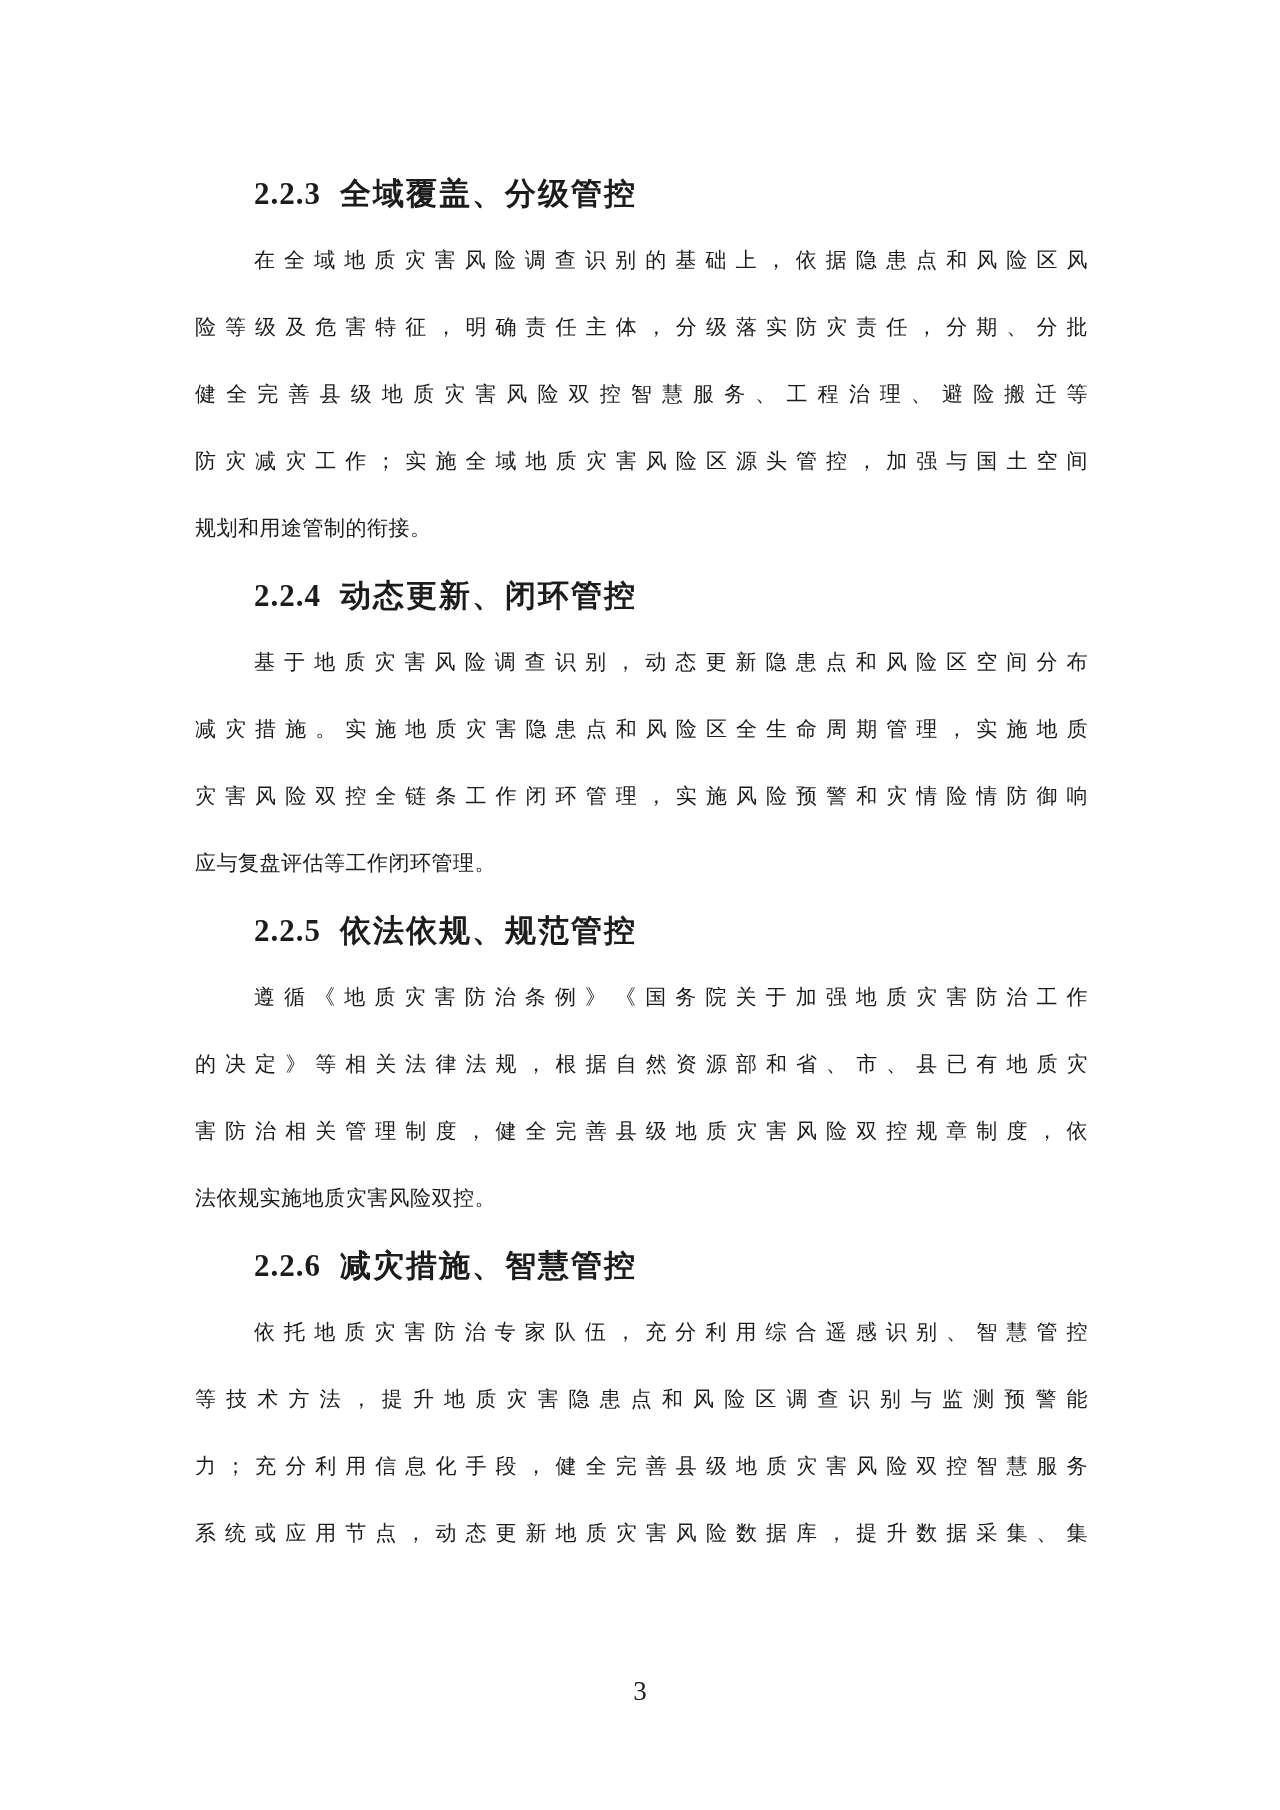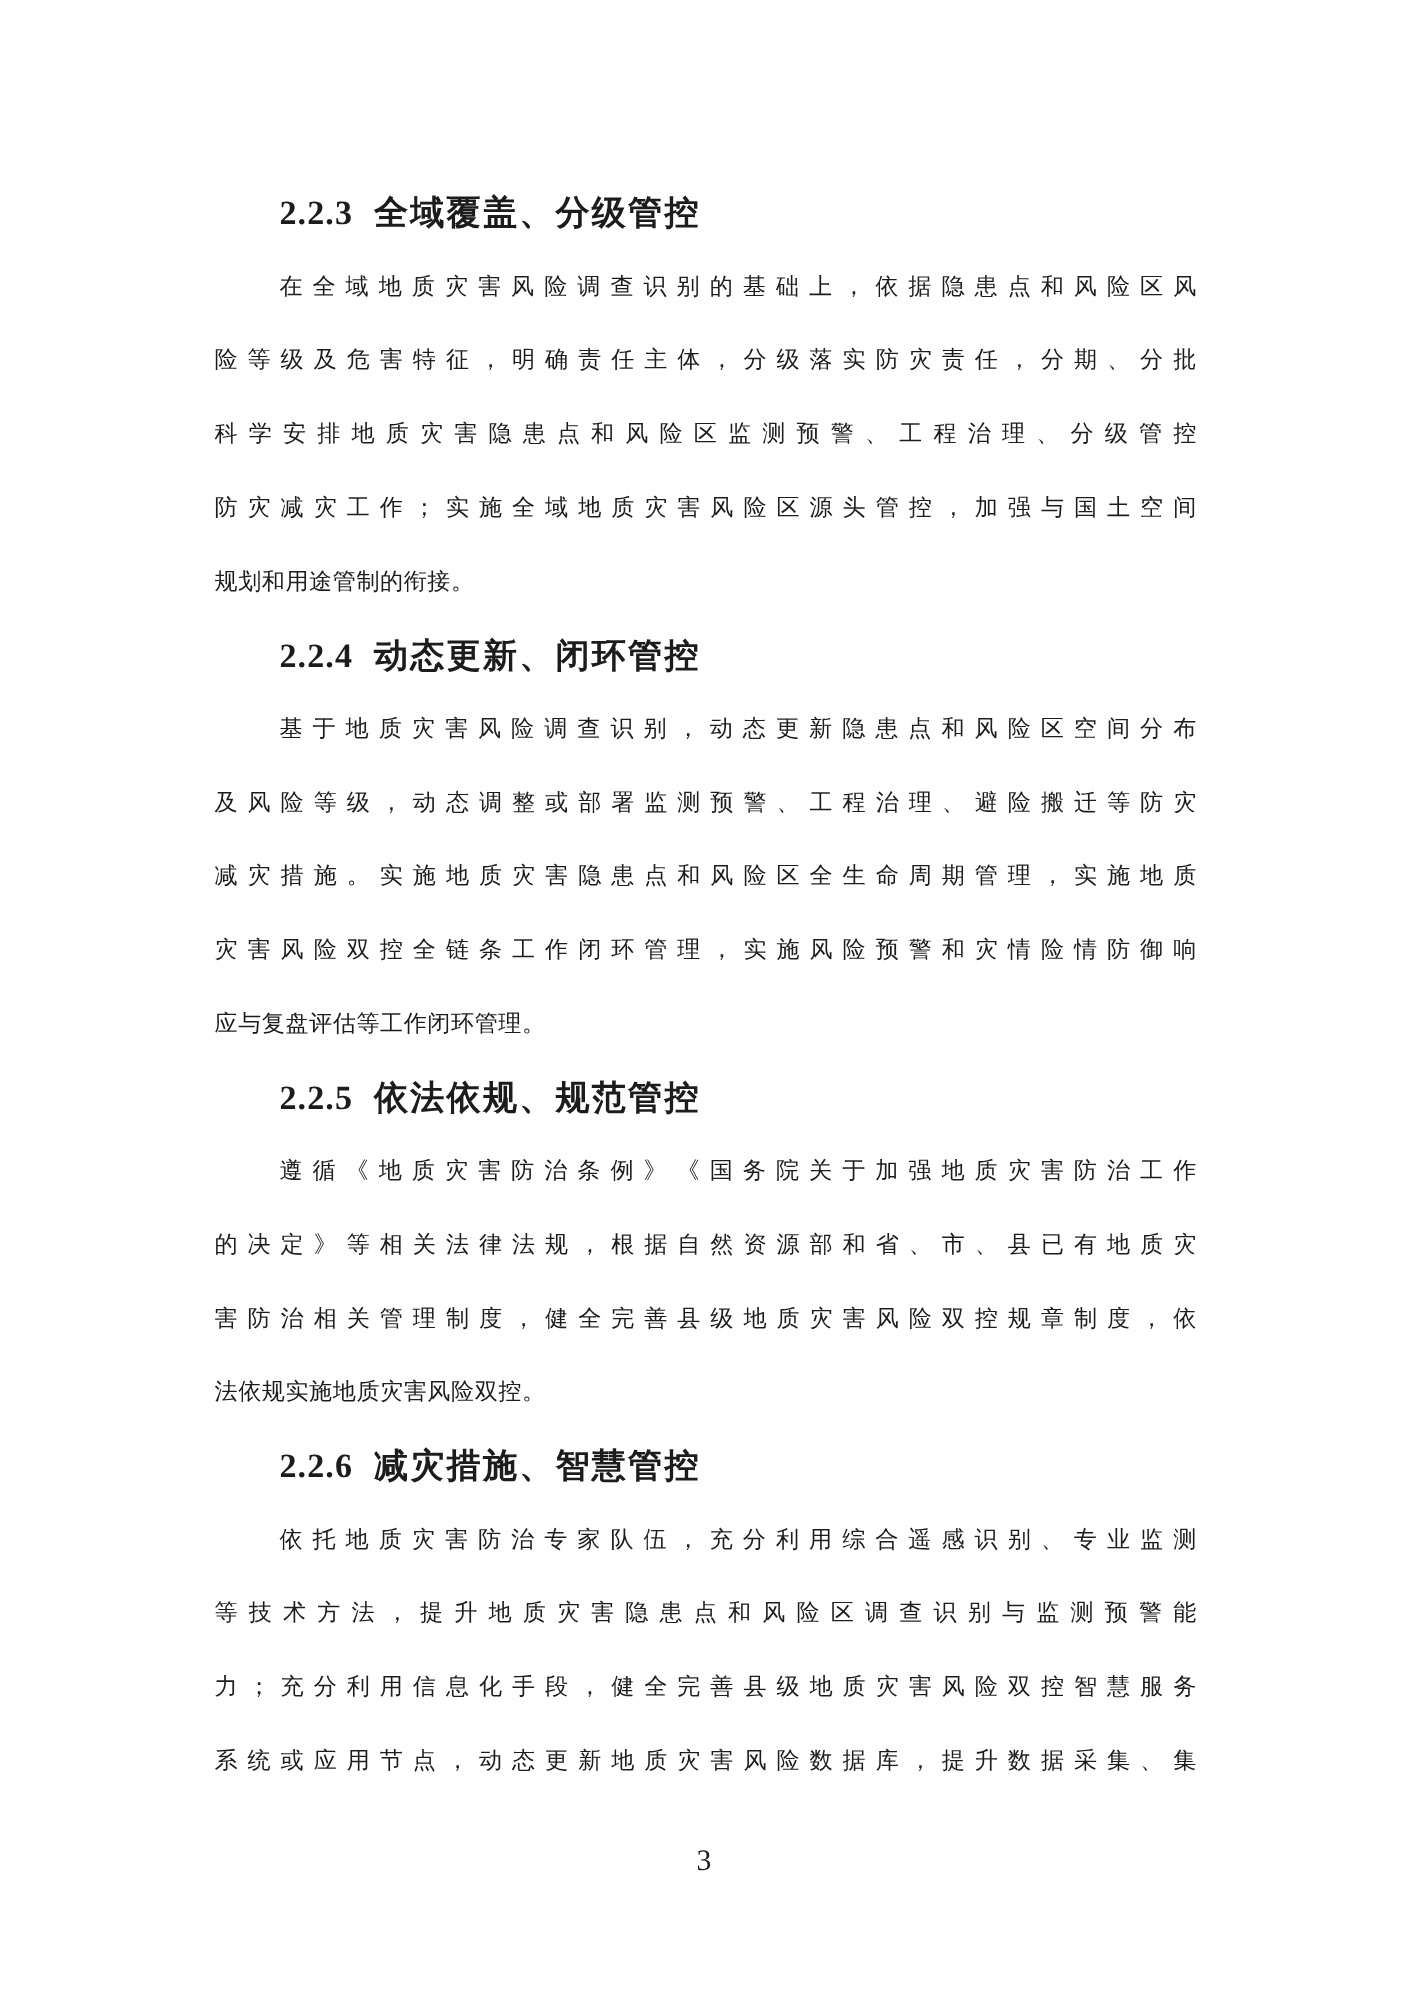--- a/index.html
+++ b/index.html
@@ -75,45 +75,44 @@
 <body>
 
 <div class="page">
   <div class="content">
 
     <div class="line heading-line">
       <span class="h-num">2.2.3</span><span class="h-title">全域覆盖、分级管控</span>
     </div>
     <div class="line body-line first just">在全域地质灾害风险调查识别的基础上，依据隐患点和风险区风</div>
     <div class="line body-line just">险等级及危害特征，明确责任主体，分级落实防灾责任，分期、分批</div>
-    <div class="line body-line just">科学安排地质灾害隐患点和风险区监测预警、工程治理、分级管控</div>
+    <div class="line body-line just">健全完善县级地质灾害风险双控智慧服务、工程治理、避险搬迁等</div>
     <div class="line body-line just">防灾减灾工作；实施全域地质灾害风险区源头管控，加强与国土空间</div>
     <div class="line body-line last">规划和用途管制的衔接。</div>
 
     <div class="line heading-line">
       <span class="h-num">2.2.4</span><span class="h-title">动态更新、闭环管控</span>
     </div>
     <div class="line body-line first just">基于地质灾害风险调查识别，动态更新隐患点和风险区空间分布</div>
-    <div class="line body-line just">及风险等级，动态调整或部署监测预警、工程治理、避险搬迁等防灾</div>
     <div class="line body-line just">减灾措施。实施地质灾害隐患点和风险区全生命周期管理，实施地质</div>
     <div class="line body-line just">灾害风险双控全链条工作闭环管理，实施风险预警和灾情险情防御响</div>
     <div class="line body-line last">应与复盘评估等工作闭环管理。</div>
 
     <div class="line heading-line">
       <span class="h-num">2.2.5</span><span class="h-title">依法依规、规范管控</span>
     </div>
     <div class="line body-line first just">遵循《地质灾害防治条例》《国务院关于加强地质灾害防治工作</div>
     <div class="line body-line just">的决定》等相关法律法规，根据自然资源部和省、市、县已有地质灾</div>
     <div class="line body-line just">害防治相关管理制度，健全完善县级地质灾害风险双控规章制度，依</div>
     <div class="line body-line last">法依规实施地质灾害风险双控。</div>
 
     <div class="line heading-line">
       <span class="h-num">2.2.6</span><span class="h-title">减灾措施、智慧管控</span>
     </div>
-    <div class="line body-line first just">依托地质灾害防治专家队伍，充分利用综合遥感识别、专业监测</div>
+    <div class="line body-line first just">依托地质灾害防治专家队伍，充分利用综合遥感识别、智慧管控</div>
     <div class="line body-line just">等技术方法，提升地质灾害隐患点和风险区调查识别与监测预警能</div>
     <div class="line body-line just">力；充分利用信息化手段，健全完善县级地质灾害风险双控智慧服务</div>
     <div class="line body-line just">系统或应用节点，动态更新地质灾害风险数据库，提升数据采集、集</div>
 
   </div>
 
   <div class="page-number">3</div>
 </div>
 
 </body></html>

